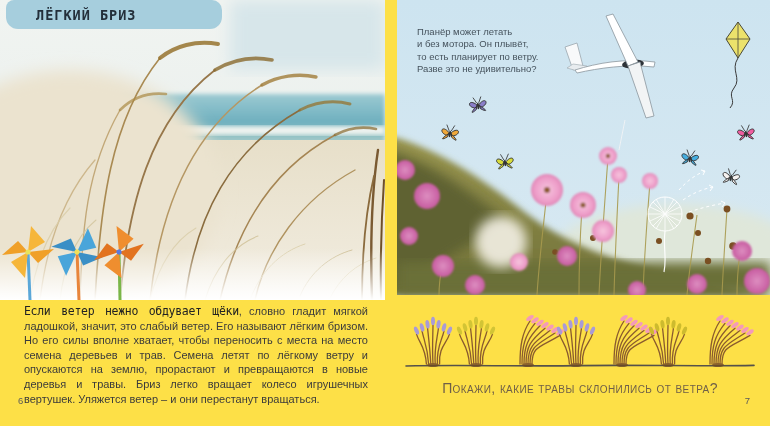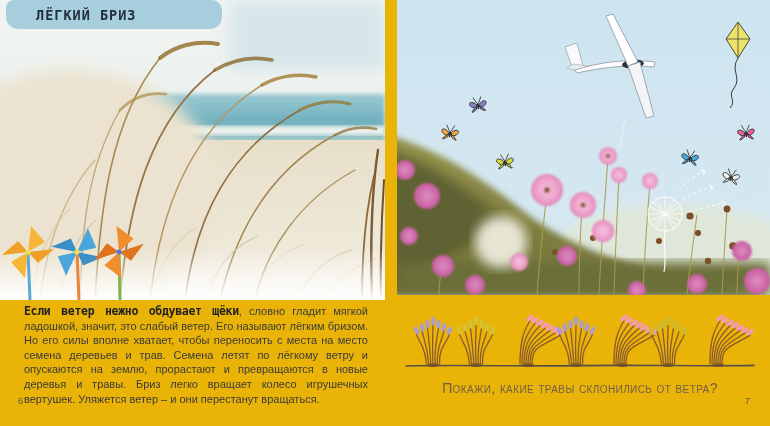--- a/index.html
+++ b/index.html
@@ -1,26 +1,26 @@
 <!DOCTYPE html>
 <html><head>
 <meta charset="utf-8">
 <style>
   html,body{margin:0;padding:0;background:#fff;}
-  .spread{position:relative;width:770px;height:426px;background:#eab308;overflow:hidden;
+  .spread{position:relative;width:770px;height:426px;background:#fde047;overflow:hidden;
           font-family:"Liberation Sans", sans-serif;}
   
   .photo-left{position:absolute;left:0;top:0;width:385px;height:300px;overflow:hidden;}
   .title-box{position:absolute;left:6px;top:0;width:216px;height:29px;background:#a6cedd;
              border-radius:8px 10px 12px 12px;display:flex;align-items:center;}
   .title-box span{margin-left:30px;font-family:"DejaVu Sans Mono", monospace;font-weight:bold;
              font-size:13.5px;letter-spacing:1px;color:#232f3a;}
   .body-text{position:absolute;left:24px;top:304px;width:344px;margin:0;font-size:11px;
              line-height:14.6px;color:#3b3b3b;text-align:justify;}
-  .body-text .lead{font-family:"DejaVu Sans Mono", monospace;font-weight:bold;font-size:11.5px;
+  .body-text .lead{font-family:"DejaVu Sans Mono", monospace;font-weight:normal;font-size:11.5px;
              letter-spacing:-0.3px;color:#222;}
   .pageno{position:absolute;font-size:9.5px;color:#5a5a5a;}
   .pageno.left{left:18px;top:395px;}
   .pageno.right{right:20px;top:395px;}
   
   .photo-right{position:absolute;left:397px;top:0;width:373px;height:295px;overflow:hidden;}
   .glider-note{position:absolute;left:417px;top:26px;width:140px;font-size:9.5px;
                line-height:12.3px;color:#45525c;}
   .grass-illustration{position:absolute;left:400px;top:300px;width:360px;height:92px;}
   .question{margin-top:2px;text-align:center;font-size:14px;letter-spacing:0.4px;
@@ -290,20 +290,26 @@
 
       <use href="#bfly" x="-11" y="-9" width="22" height="18" transform="translate(81,105) rotate(-8)" fill="#8a7ec9"></use>
       <use href="#bfly" x="-11" y="-9" width="22" height="18" transform="translate(53,133) rotate(6)" fill="#f0a83a"></use>
       <use href="#bfly" x="-11" y="-9" width="22" height="18" transform="translate(108,162) rotate(-4)" fill="#d8dc3a"></use>
       <use href="#bfly" x="-11" y="-9" width="22" height="18" transform="translate(293,158) rotate(7)" fill="#45aee0"></use>
       <use href="#bfly" x="-11" y="-9" width="22" height="18" transform="translate(349,133) rotate(-5)" fill="#ef5da0"></use>
       <use href="#bfly" x="-11" y="-9" width="22" height="18" transform="translate(334,177) rotate(10)" fill="#f6f2f0"></use>
     </svg>
   </div>
 
+  <div class="glider-note">
+    <div>Планёр может летать</div>
+    <div>и без мотора. Он плывёт,</div>
+    <div>то есть планирует по ветру.</div>
+    <div>Разве это не удивительно?</div>
+  </div>
 
   <div class="grass-illustration">
     <svg width="360" height="74" viewBox="0 0 360 74">
       <path d="M6,66 C60,64.6 120,66.6 180,65.6 C240,64.8 300,66.4 354,65.4" fill="none" stroke="#55514a" stroke-width="1.6" stroke-linecap="round"></path>
       <g id="clumps">
           <ellipse cx="33" cy="65" rx="6" ry="2" fill="#6b4a26" opacity="0.8"></ellipse>
           <path d="M26.4,64 C25.4,47 19.5,43.6 16.5,34.1" fill="none" stroke="#8a5b2e" stroke-width="1.3" stroke-linecap="round"></path>
           <ellipse cx="16.5" cy="30.6" rx="2" ry="4.3" fill="#a99bd6" transform="rotate(-24 16.5 30.6)"></ellipse>
           <path d="M28.6,64 C27.6,47 24,40.4 22,30.9" fill="none" stroke="#8a5b2e" stroke-width="1.3" stroke-linecap="round"></path>
           <ellipse cx="22" cy="27.4" rx="2" ry="4.3" fill="#a99bd6" transform="rotate(-16 22 27.4)"></ellipse>

